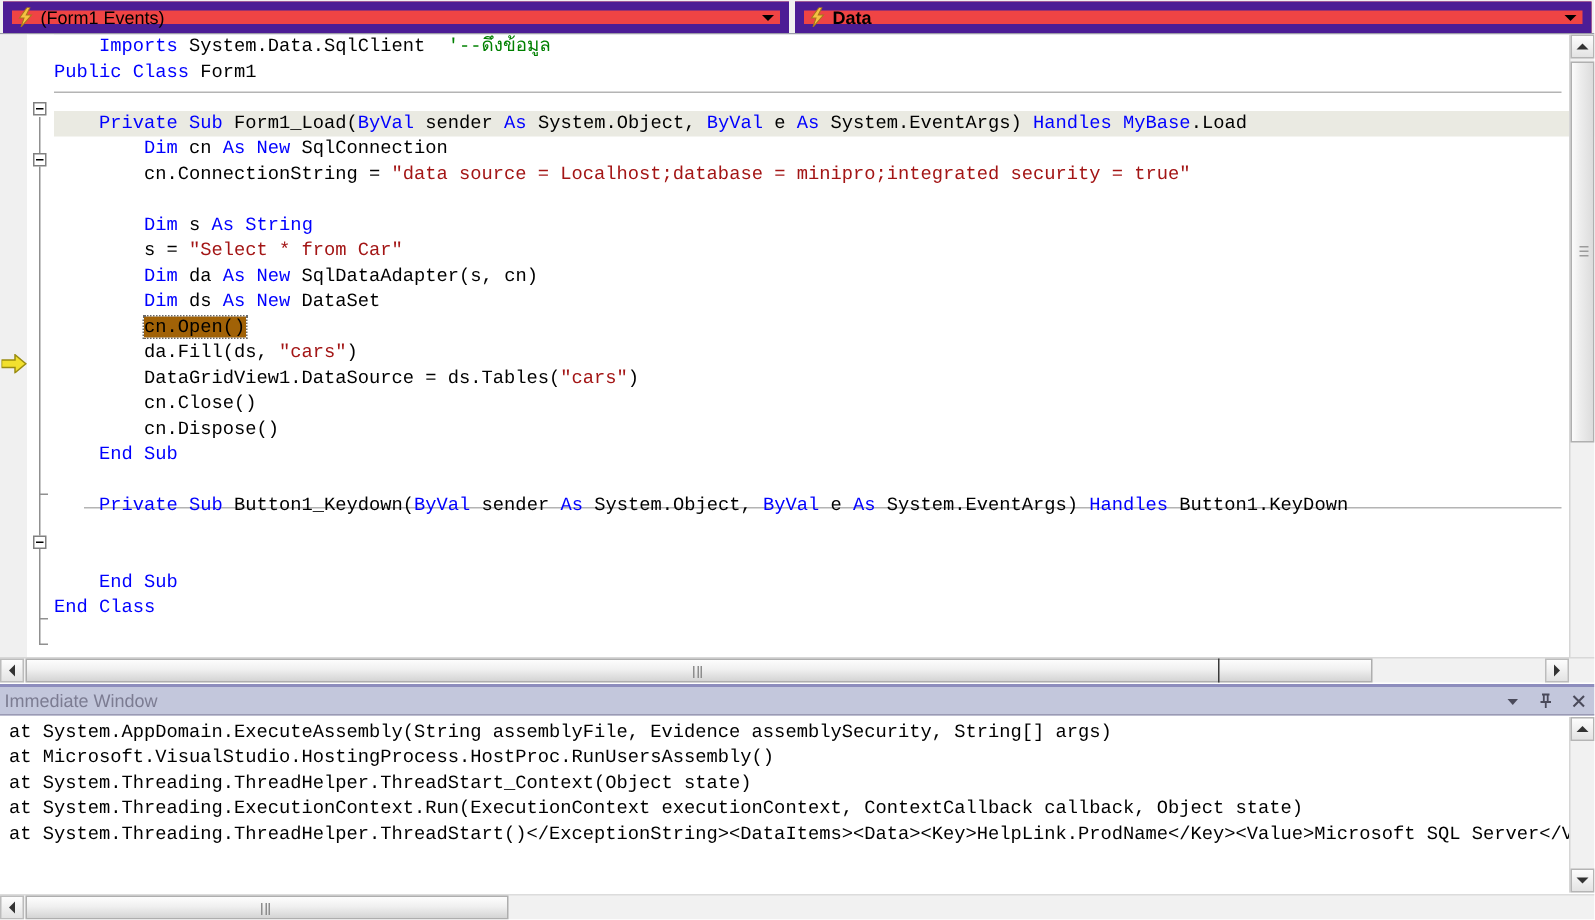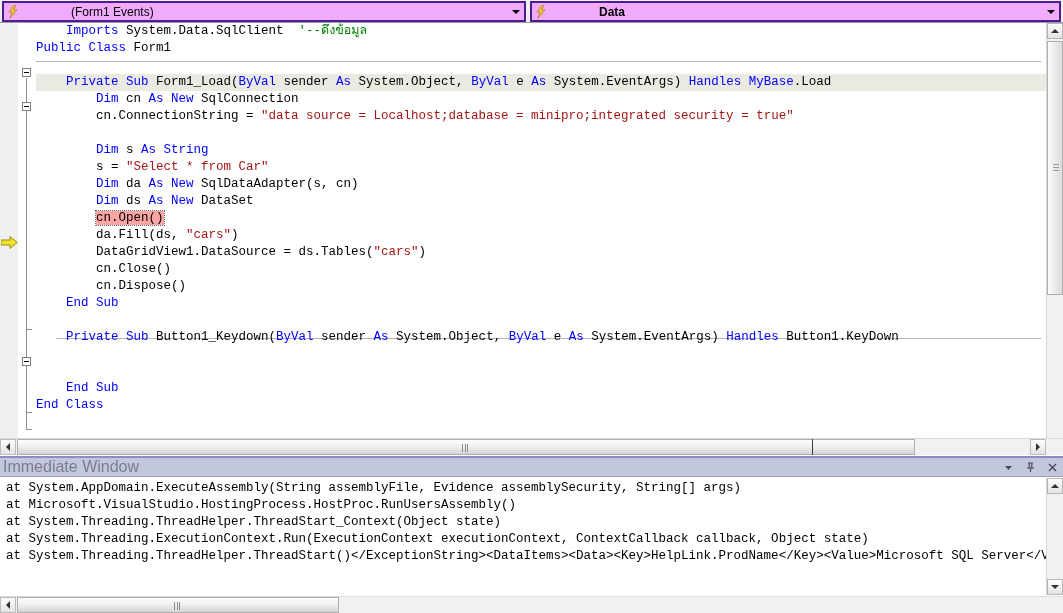--- a/index.html
+++ b/index.html
@@ -15,24 +15,24 @@
   
   .combobar{
     position:absolute;left:0;top:0;width:1063px;height:23px;
     background:#f0f0f0;
     border-bottom:1px solid #9a9aa8;
     box-sizing:border-box;
     display:flex;
   }
   .combo{
     position:relative;height:21px;margin-top:1px;
-    background:#f0abfc;
-    border:2px solid #4c1d95;
+    background:#ef4444;
+    border:6px solid #4c1d95;
     box-sizing:border-box;
-    display:flex;align-items:center;gap:48px;
+    display:flex;align-items:center;
   }
   .combo.left{width:524px;margin-left:2px;}
   .combo.right{width:531px;margin-left:4px;}
   .combo .ico{
     width:18px;min-width:18px;height:19px;display:flex;align-items:center;justify-content:center;
   }
   .combo .txt{
     flex:1;font-size:12px;color:#000;padding-left:1px;white-space:nowrap;overflow:hidden;
     font-family:"Liberation Sans", sans-serif;
   }
@@ -65,21 +65,21 @@
     line-height:17px;
     white-space:pre;
     color:#000000;
   }
   .ln{height:17px;white-space:pre;}
   .kw{color:#0000ff;}
   .str{color:#a31515;}
   .cmt{color:#008000;}
   .hl-sig{background:#eaeae2;}
   .exec{
-    background:#fca5a5;
+    background:#a16207;
     outline:1px dotted #6a6a6a;
   }
 
   
   .obox{
     position:absolute;width:9px;height:9px;
     border:1px solid #808080;background:#ffffff;box-sizing:border-box;
   }
   .obox:before{
     content:"";position:absolute;left:1px;top:3px;width:5px;height:1px;background:#000;
@@ -140,21 +140,21 @@
     box-sizing:border-box;
   }
   .imm-title{
     position:relative;height:19px;width:1063px;
     background:#c3c7dc;
     border-bottom:1px solid #9a9ab4;
     box-sizing:border-box;
     display:flex;align-items:center;
   }
   .imm-title .lbl{
-    font-size:16px;color:#7c7c92;padding-left:3px;
+    font-size:12px;color:#7c7c92;padding-left:3px;
     font-family:"Liberation Sans", sans-serif;
   }
   .imm-ctrls{position:absolute;right:4px;top:0;height:19px;display:flex;align-items:center;gap:9px;}
   .ictl{width:13px;height:13px;position:relative;cursor:default;}
   .ictl svg{display:block;}
   .imm-body{
     position:absolute;left:0;top:20px;width:1046px;height:117px;
     background:#ffffff;overflow:hidden;
     font-family:"Liberation Mono", monospace;
     font-size:12.5px;line-height:17px;white-space:pre;color:#000;

